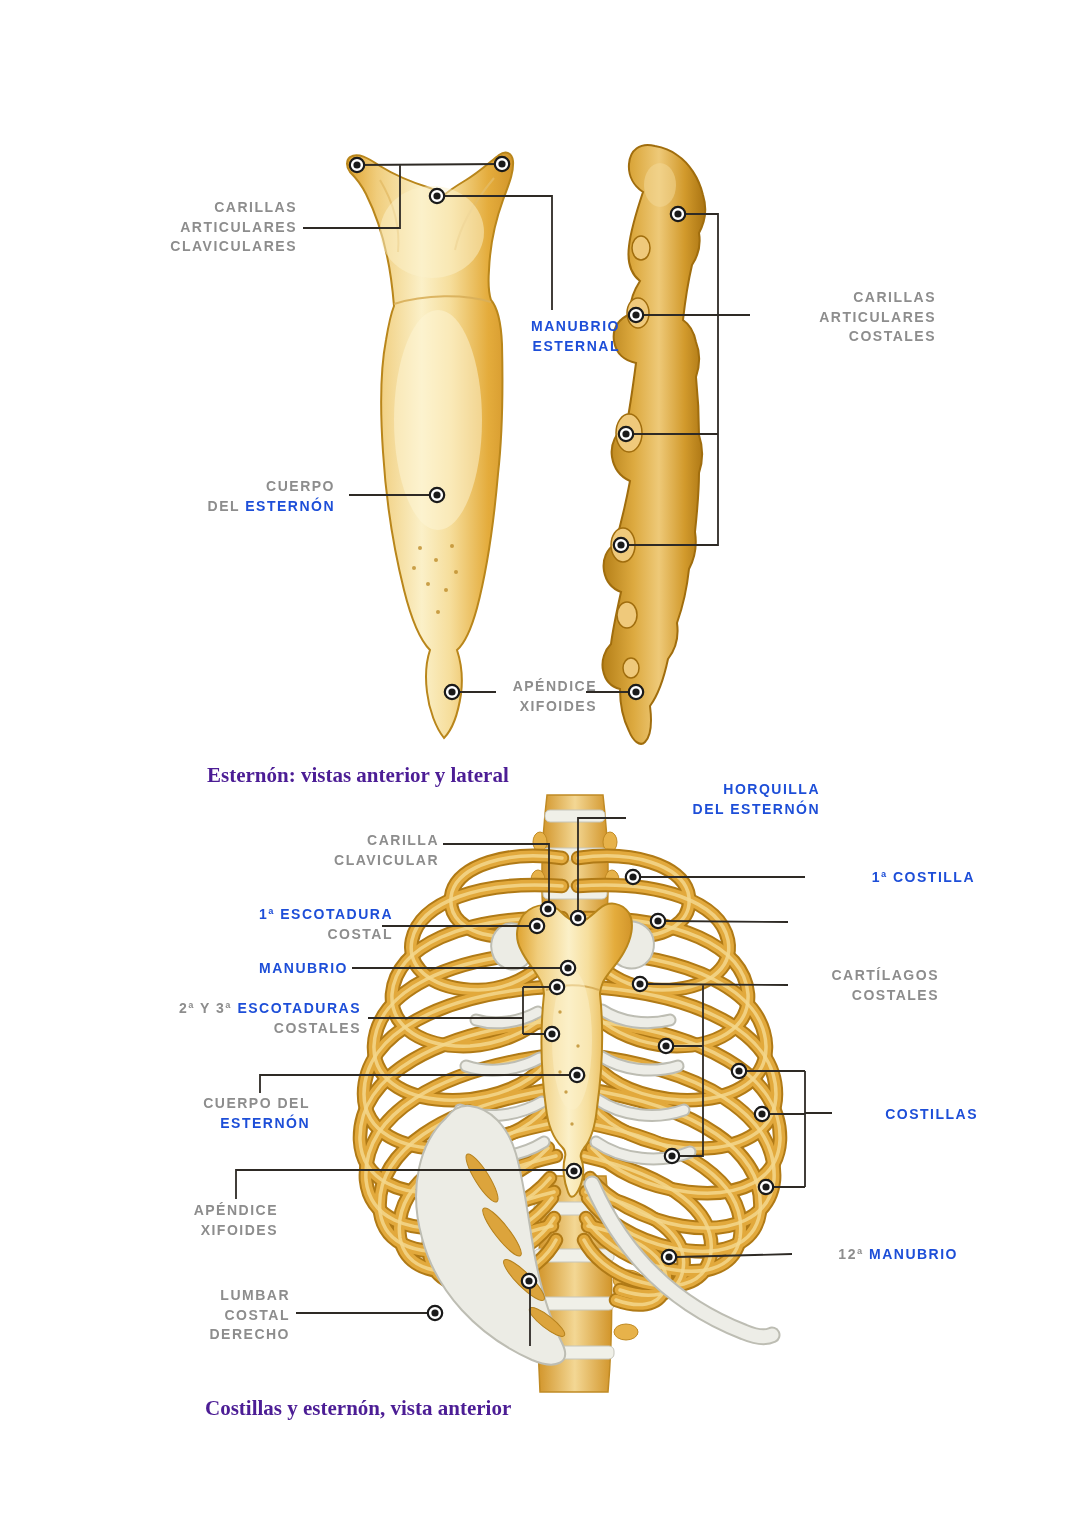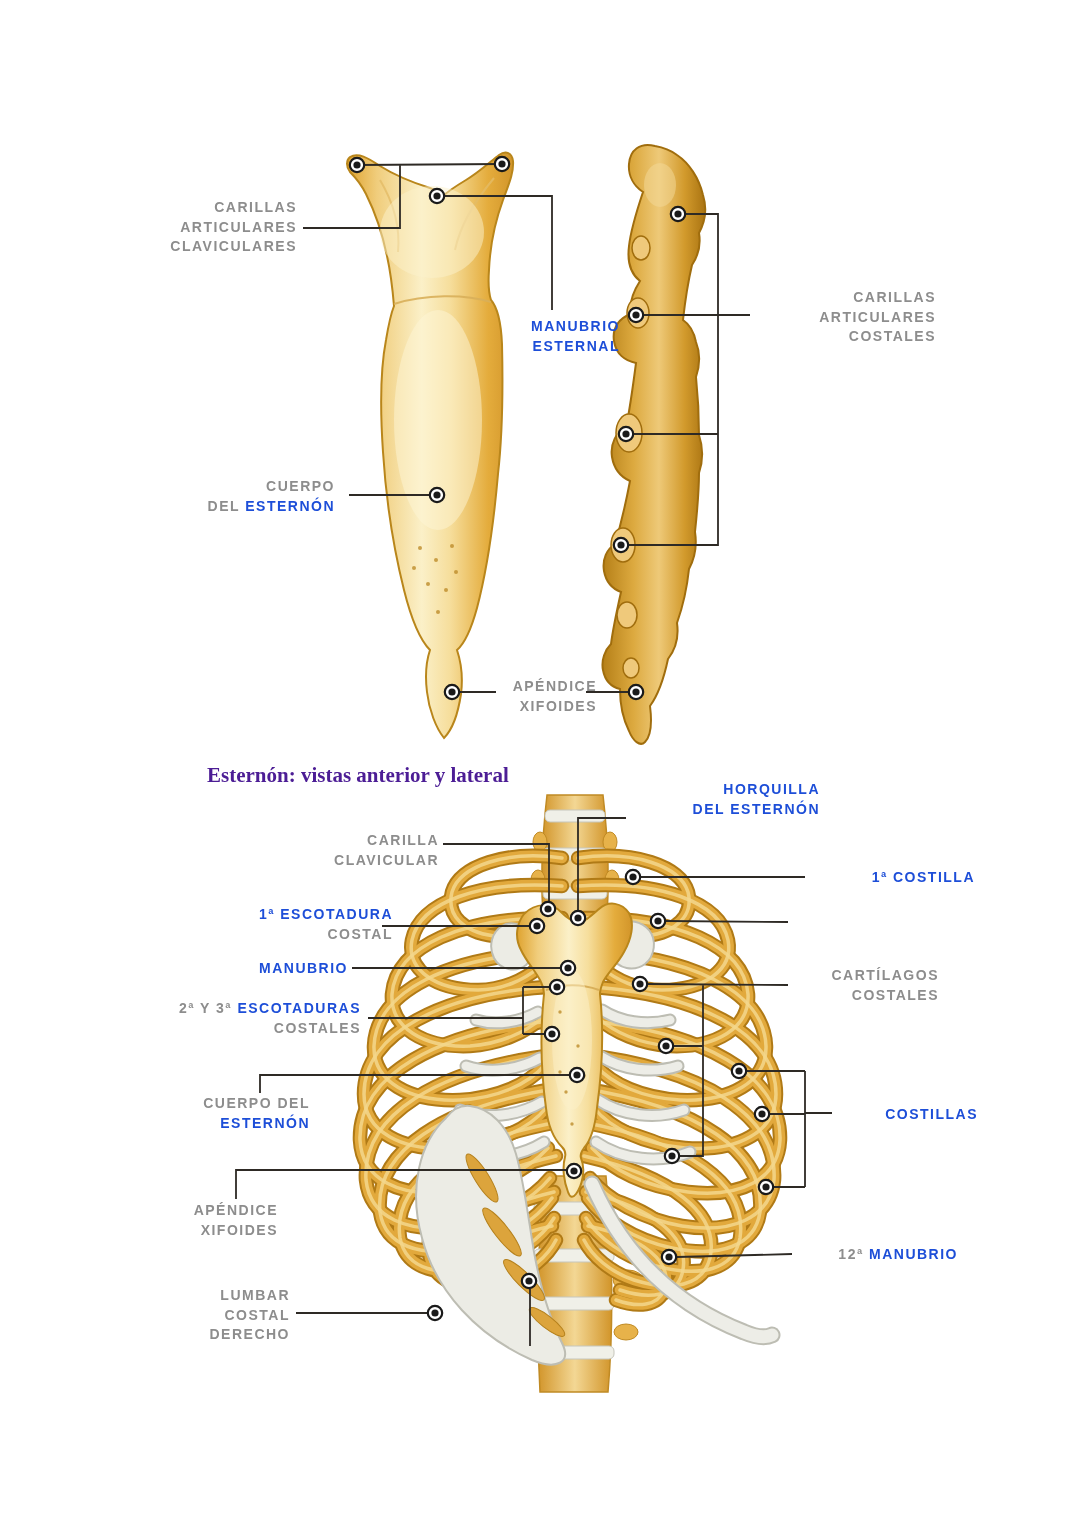--- a/index.html
+++ b/index.html
@@ -396,14 +396,15 @@
   <span class="ln"><span class="g">12ª </span><span class="r">MANUBRIO</span></span>
 </div>
 
 <div class="lbl right" style="left:170px;top:1286px;width:120px">
   <span class="ln g">LUMBAR</span>
   <span class="ln g">COSTAL</span>
   <span class="ln g">DERECHO</span>
 </div>
 
 
+<div class="caption" style="left:205px;top:1396px;width:720px">Costillas y esternón, vista anterior</div>
 
 </div>
 
 </body></html>

